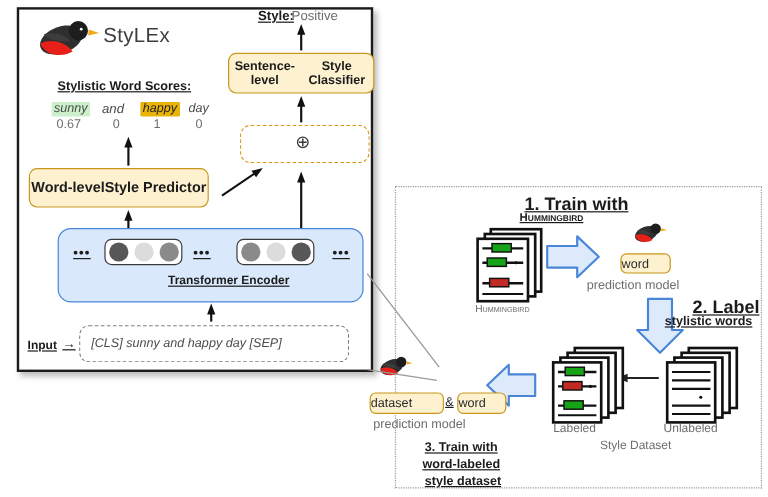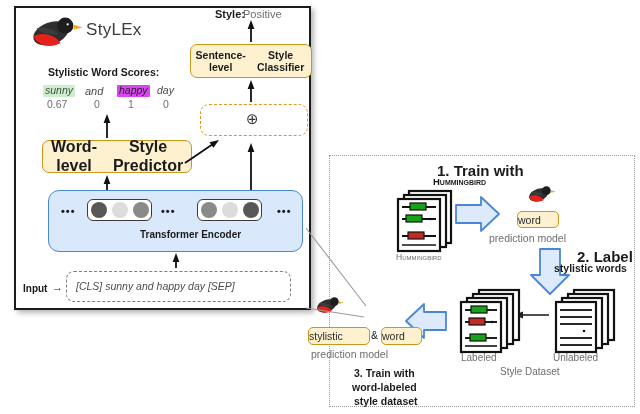--- a/index.html
+++ b/index.html
@@ -14,21 +14,21 @@
               box-shadow:3px 3px 5px rgba(0,0,0,.28);}
 
   
   .right-panel{position:absolute;left:329px;top:155px;width:306px;height:252px;
                border:1.5px dotted #9a9a9a;box-sizing:border-box;background:transparent;}
 
   
   .txt{position:absolute;white-space:nowrap;line-height:1.12;}
   .b{font-weight:bold;}
   .gray{color:#6e6e6e;}
-  .dark{color:#1b1b1b;}
+  .dark{color:#1b1b1b;text-decoration:underline;}
 
   
   .ybox{position:absolute;background:#fdf1cf;border:1.7px solid #c8971c;
         border-radius:7px;box-sizing:border-box;display:flex;flex-direction:row;
         align-items:center;justify-content:center;color:#1b1b1b;font-weight:bold;
         line-height:1.18;text-align:center;}
   .dashbox{position:absolute;border:1.6px dashed #d89a18;border-radius:9px;
            box-sizing:border-box;background:#ffffff;}
   .bluebox{position:absolute;background:#d9e8fb;border:1.6px solid #4a86d8;
            border-radius:11px;box-sizing:border-box;}
@@ -76,27 +76,27 @@
   <div class="txt" style="left:246px;top:111px;font-size:15px;color:#3a3a3a;">⊕</div>
 
   <div class="txt b dark" style="left:48px;top:67px;font-size:10.5px;">Stylistic Word Scores:</div>
 
   <div class="txt" style="left:43px;top:85px;font-size:10.5px;font-style:italic;color:#4a4a4a;background:#ccf0cc;padding:0 2px;border-radius:1px;">sunny</div>
   <div class="txt gray" style="left:47px;top:99px;font-size:10.5px;">0.67</div>
 
   <div class="txt" style="left:85px;top:85px;font-size:11px;font-style:italic;color:#4a4a4a;">and</div>
   <div class="txt gray" style="left:94px;top:99px;font-size:10.5px;">0</div>
 
-  <div class="txt" style="left:117px;top:85px;font-size:10.5px;font-style:italic;color:#222;background:#d946ef;padding:0 2px;border-radius:1px;">happy</div>
+  <div class="txt" style="left:117px;top:85px;font-size:10.5px;font-style:italic;color:#222;background:#eab308;padding:0 2px;border-radius:1px;">happy</div>
   <div class="txt gray" style="left:128px;top:99px;font-size:10.5px;">1</div>
 
   <div class="txt" style="left:157px;top:85px;font-size:10.5px;font-style:italic;color:#4a4a4a;">day</div>
   <div class="txt gray" style="left:163px;top:99px;font-size:10.5px;">0</div>
 
-  <div class="ybox" style="left:42px;top:140px;width:150px;height:33px;font-size:16px;">
+  <div class="ybox" style="left:24px;top:140px;width:150px;height:33px;font-size:12px;">
     <div>Word-level</div>
     <div>Style Predictor</div>
   </div>
 
   <div class="bluebox" style="left:48px;top:190px;width:255px;height:62px;"></div>
   <div class="txt b dark" style="left:140px;top:229px;font-size:10px;">Transformer Encoder</div>
 
   <div class="txt b dark" style="left:61px;top:205px;font-size:11px;letter-spacing:1px;">•••</div>
   <div class="tokbox" style="left:87px;top:199px;width:65px;height:22px;">
     <span class="dot" style="background:#575757;"></span>
@@ -212,21 +212,21 @@
     <g transform="translate(312,297) scale(0.52)">
       <ellipse cx="28" cy="17" rx="19" ry="11.5" transform="rotate(-20 28 17)" fill="#2f2f2f"></ellipse>
       <circle cx="43" cy="9" r="8.4" fill="#1d1d1d"></circle>
       <path d="M52 8 L61 11 L51.5 13 Z" fill="#f2a714"></path>
       <path d="M10 20 C14 30 28 33 38 27 C33 19 20 15 10 20 Z" fill="#e8201a"></path>
       <path d="M13 12 C20 10 31 12 36 18 C26 19 18 17 13 12 Z" fill="#3d3d3d"></path>
     </g>
   </svg>
 
   <div class="tagbox" style="left:308px;top:327px;width:62px;height:18px;font-size:10.5px;">
-    <span>stylistic</span>
+    <span>dataset</span>
   </div>
   <div class="txt dark" style="left:371px;top:330px;font-size:10.5px;">&amp;</div>
   <div class="tagbox" style="left:381px;top:327px;width:41px;height:18px;font-size:10.5px;">
     <span>word</span>
   </div>
   <div class="txt gray" style="left:311px;top:349px;font-size:10.5px;">prediction model</div>
 
   <div class="txt b dark" style="left:354px;top:368px;font-size:10.5px;">3. Train with</div>
   <div class="txt b dark" style="left:352px;top:382px;font-size:10.5px;">word-labeled</div>
   <div class="txt b dark" style="left:354px;top:396px;font-size:10.5px;">style dataset</div>

